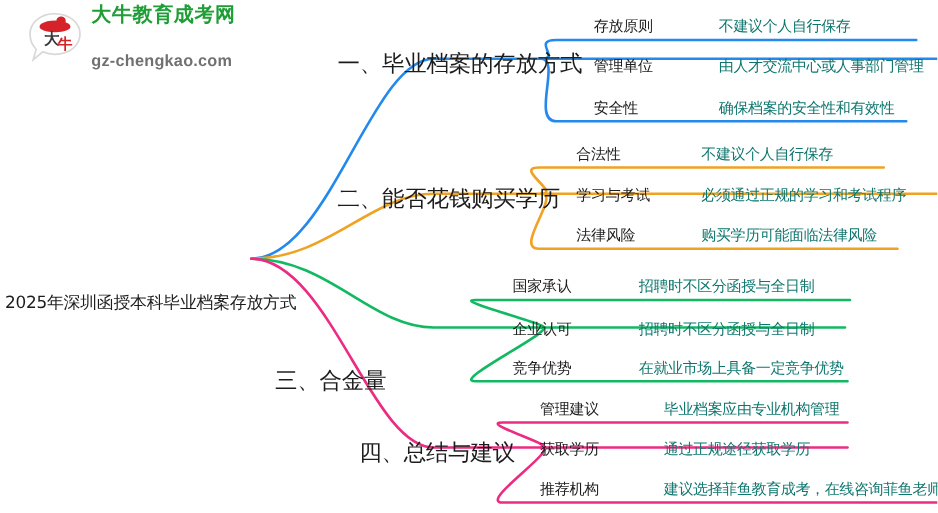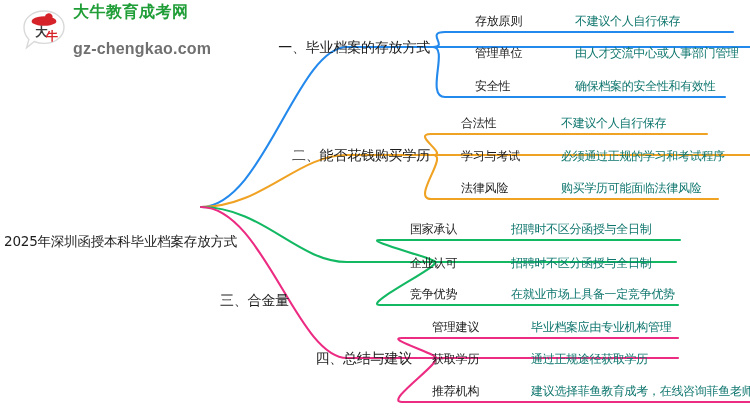--- a/index.html
+++ b/index.html
@@ -20,42 +20,42 @@
   .logo-mark {
     position: relative; width: 44px; height: 42px; flex: 0 0 44px;
   }
   .logo-mark svg { display:block; }
   .logo-text { display: flex; flex-direction: column; justify-content: center; line-height: 1; }
   .logo-title {
     font-size: 16px; font-weight: bold; color: #1f9d36;
     letter-spacing: 0.5px; white-space: nowrap;
   }
   .logo-sub {
-    font-size: 16px; font-weight: bold; color: #707070;
+    font-size: 13px; font-weight: bold; color: #707070;
     letter-spacing: 0.2px; margin-top: 21px; white-space: nowrap;
   }
 
   
   #wires { position: absolute; left: 0; top: 0; width: 750px; height: 410px; }
 
   
   .node-text {
     position: absolute;
     color: #242424;
     white-space: nowrap;
     font-family: "DejaVu Sans", "Liberation Sans", sans-serif;
   }
   .root-label {
     left: 4px; top: 198px;
     font-size: 13.5px; color: #1c1c1c;
     letter-spacing: -0.2px;
     margin-top: 35px;
   }
   .branch-label {
-    font-size: 14px; color: #1c1c1c; letter-spacing: -0.2px;
+    font-size: 18px; color: #1c1c1c; letter-spacing: -0.2px;
   }
   .leaf-key {
     font-size: 12px; color: #1c1c1c; letter-spacing: -0.2px;
   }
   .leaf-val {
     font-size: 12px; color: #0f766e; letter-spacing: -0.3px;
   }
 </style>
 </head>
 <body>

